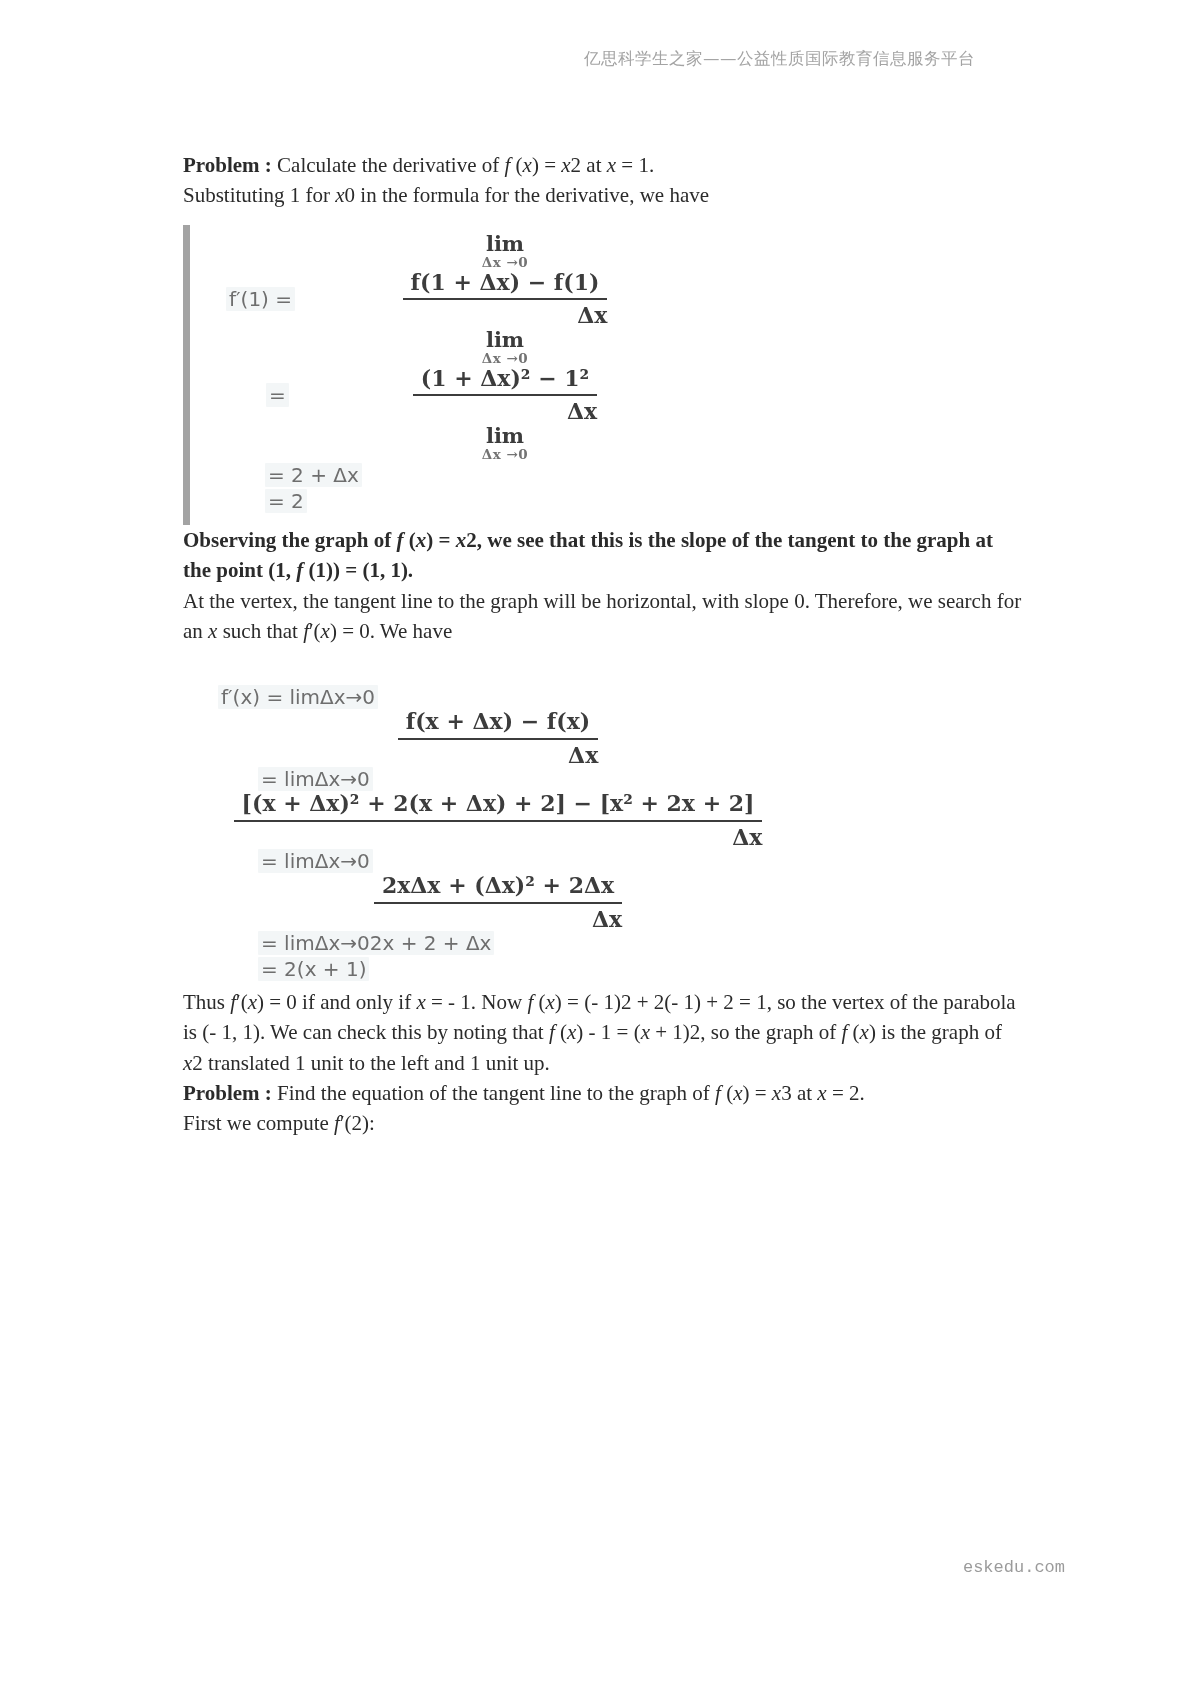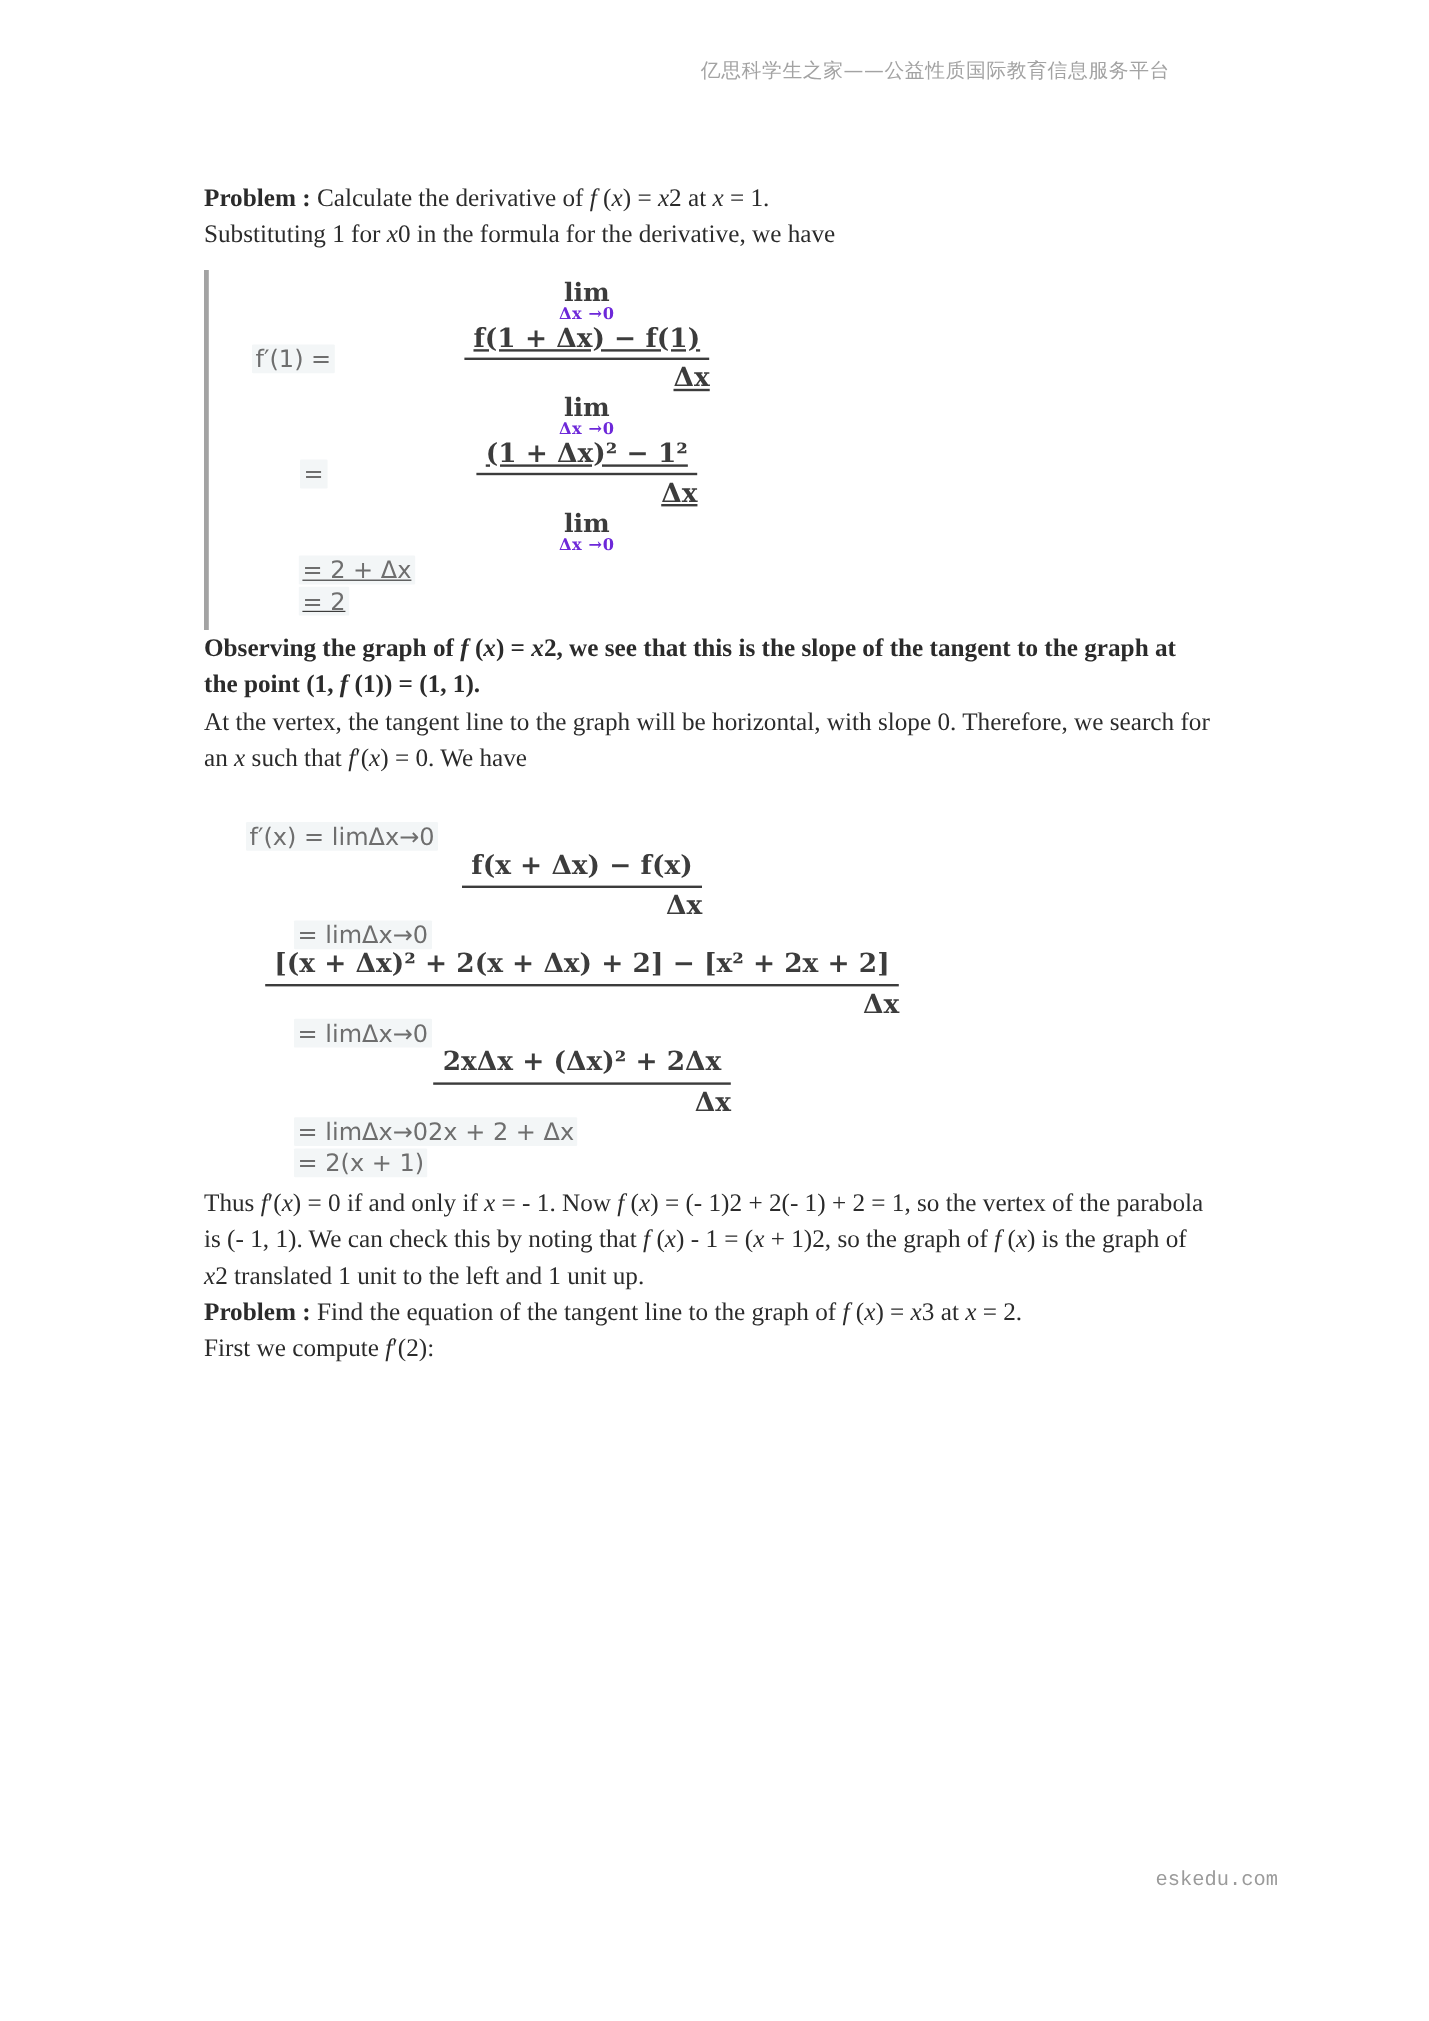--- a/index.html
+++ b/index.html
@@ -4,48 +4,48 @@
 <style>
   html,body{margin:0;padding:0;background:#ffffff;}
   body{width:1191px;height:1684px;position:relative;font-family:"Liberation Serif","DejaVu Serif",serif;color:#2b2b2b;}
   .page{position:absolute;inset:0;background:#fff;overflow:hidden;padding-left:32px;}
 
   .site-header{position:absolute;top:48px;right:216px;font-family:"DejaVu Sans","Liberation Sans",sans-serif;
     font-size:16.5px;color:#a3a3a3;letter-spacing:.5px;}
   .site-footer{position:absolute;top:1558px;right:126px;font-family:Liberation Mono, monospace;
     font-size:17px;color:#9b9b9b;}
 
-  .content{position:absolute;left:170px;top:150px;width:840px;}
+  .content{position:absolute;left:183px;top:150px;width:840px;}
 
   p.para{margin:0;font-size:21px;line-height:1.45;}
   p.para .b{font-weight:bold;}
   p.para .i{font-style:italic;}
   p.bold-para span{font-weight:bold;}
   .mt-sub{margin-top:30px;}
   .mt-observe{margin-top:16px;}
   .mt-prob2{margin-top:36px;}
   .mt-vertex{margin-top:26px;}
   .mt-thus{margin-top:20px;line-height:2.0;}
   .mt-prob3{margin-top:32px;}
   .mt-first{margin-top:28px;}
 
   
   .mathimg{width:630px;font-family:"DejaVu Serif",serif;color:#3c3c3c;}
-  .math1{margin-top:14px;border-left:4px solid #a3a3a3;padding:6px 0 10px 0;text-decoration:underline;}
+  .math1{margin-top:14px;border-left:7px solid #a3a3a3;padding:6px 0 10px 0;}
   .math2{margin-top:36px;padding:2px 0 4px 0;}
   .m-row{position:relative;width:630px;text-align:center;}
   .m-row.lim-row{height:38px;padding-top:2px;}
   .m-row.frac-row{height:56px;display:flex;align-items:center;justify-content:center;}
   .m-line{width:630px;text-align:left;height:26px;}
   .pl35{padding-left:35px;box-sizing:border-box;}
   .pl75{padding-left:75px;box-sizing:border-box;}
 
   .limblock{display:inline-block;text-align:center;line-height:1;}
   .limblock .lim-word{display:block;font-size:21px;font-weight:bold;color:#3c3c3c;}
-  .limblock .lim-sub{display:block;font-size:13.5px;font-weight:bold;color:#6d28d9;margin-top:2px;letter-spacing:.5px;}
+  .limblock .lim-sub{display:block;font-size:13.5px;font-weight:bold;color:#737373;margin-top:2px;letter-spacing:.5px;}
 
   .frac{display:inline-block;text-align:right;font-weight:bold;font-size:22px;line-height:1.15;}
   .frac .num{display:block;padding:0 8px 3px;border-bottom:2px solid #3c3c3c;}
   .frac .den{display:block;padding-top:3px;}
 
   .msans{font-family:"DejaVu Sans","Liberation Sans",sans-serif;font-size:20px;color:#6e6e6e;
     background:#f3f6f7;padding:0 3px;border-radius:1px;}
   .m-label{position:absolute;top:50%;transform:translateY(-50%);text-align:right;}
   .lab-f1{left:36px;}
   .lab-eq{left:76px;}

